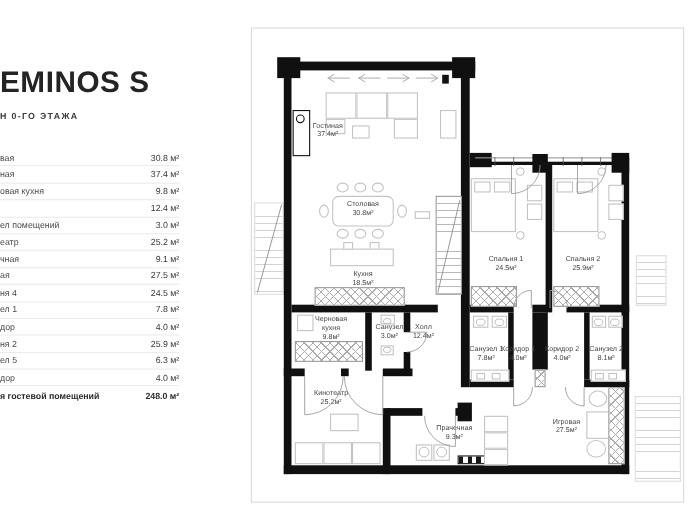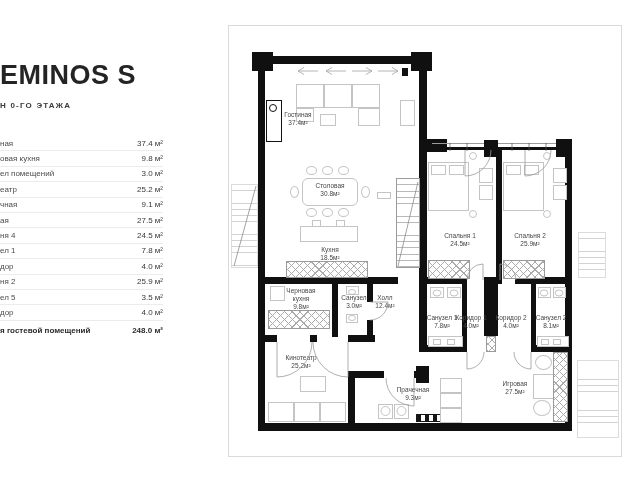--- a/index.html
+++ b/index.html
@@ -32,28 +32,36 @@
   svg.overlay{position:absolute;left:0;top:0;pointer-events:none}
 </style>
 </head>
 <body>
 
 <div id="title">EMINOS S</div>
 <div id="subtitle">Н 0-ГО ЭТАЖА</div>
 
 <div id="legend">
   <div class="lrow">
+      <span class="ll">вая</span>
+      <span class="lv">30.8 м²</span>
+    </div>
+  <div class="lrow">
       <span class="ll">ная</span>
       <span class="lv">37.4 м²</span>
     </div>
   <div class="lrow">
       <span class="ll">овая кухня</span>
       <span class="lv">9.8 м²</span>
     </div>
   <div class="lrow">
+      <span class="ll"></span>
+      <span class="lv">12.4 м²</span>
+    </div>
+  <div class="lrow">
       <span class="ll">ел помещений</span>
       <span class="lv">3.0 м²</span>
     </div>
   <div class="lrow">
       <span class="ll">еатр</span>
       <span class="lv">25.2 м²</span>
     </div>
   <div class="lrow">
       <span class="ll">чная</span>
       <span class="lv">9.1 м²</span>
@@ -73,21 +81,21 @@
   <div class="lrow">
       <span class="ll">дор</span>
       <span class="lv">4.0 м²</span>
     </div>
   <div class="lrow">
       <span class="ll">ня 2</span>
       <span class="lv">25.9 м²</span>
     </div>
   <div class="lrow">
       <span class="ll">ел 5</span>
-      <span class="lv">3.5 м²</span>
+      <span class="lv">6.3 м²</span>
     </div>
   <div class="lrow">
       <span class="ll">дор</span>
       <span class="lv">4.0 м²</span>
     </div>
   <div id="ltotal">
       <span>я гостевой помещений</span>
       <span>248.0 м²</span>
     </div>
 </div>

